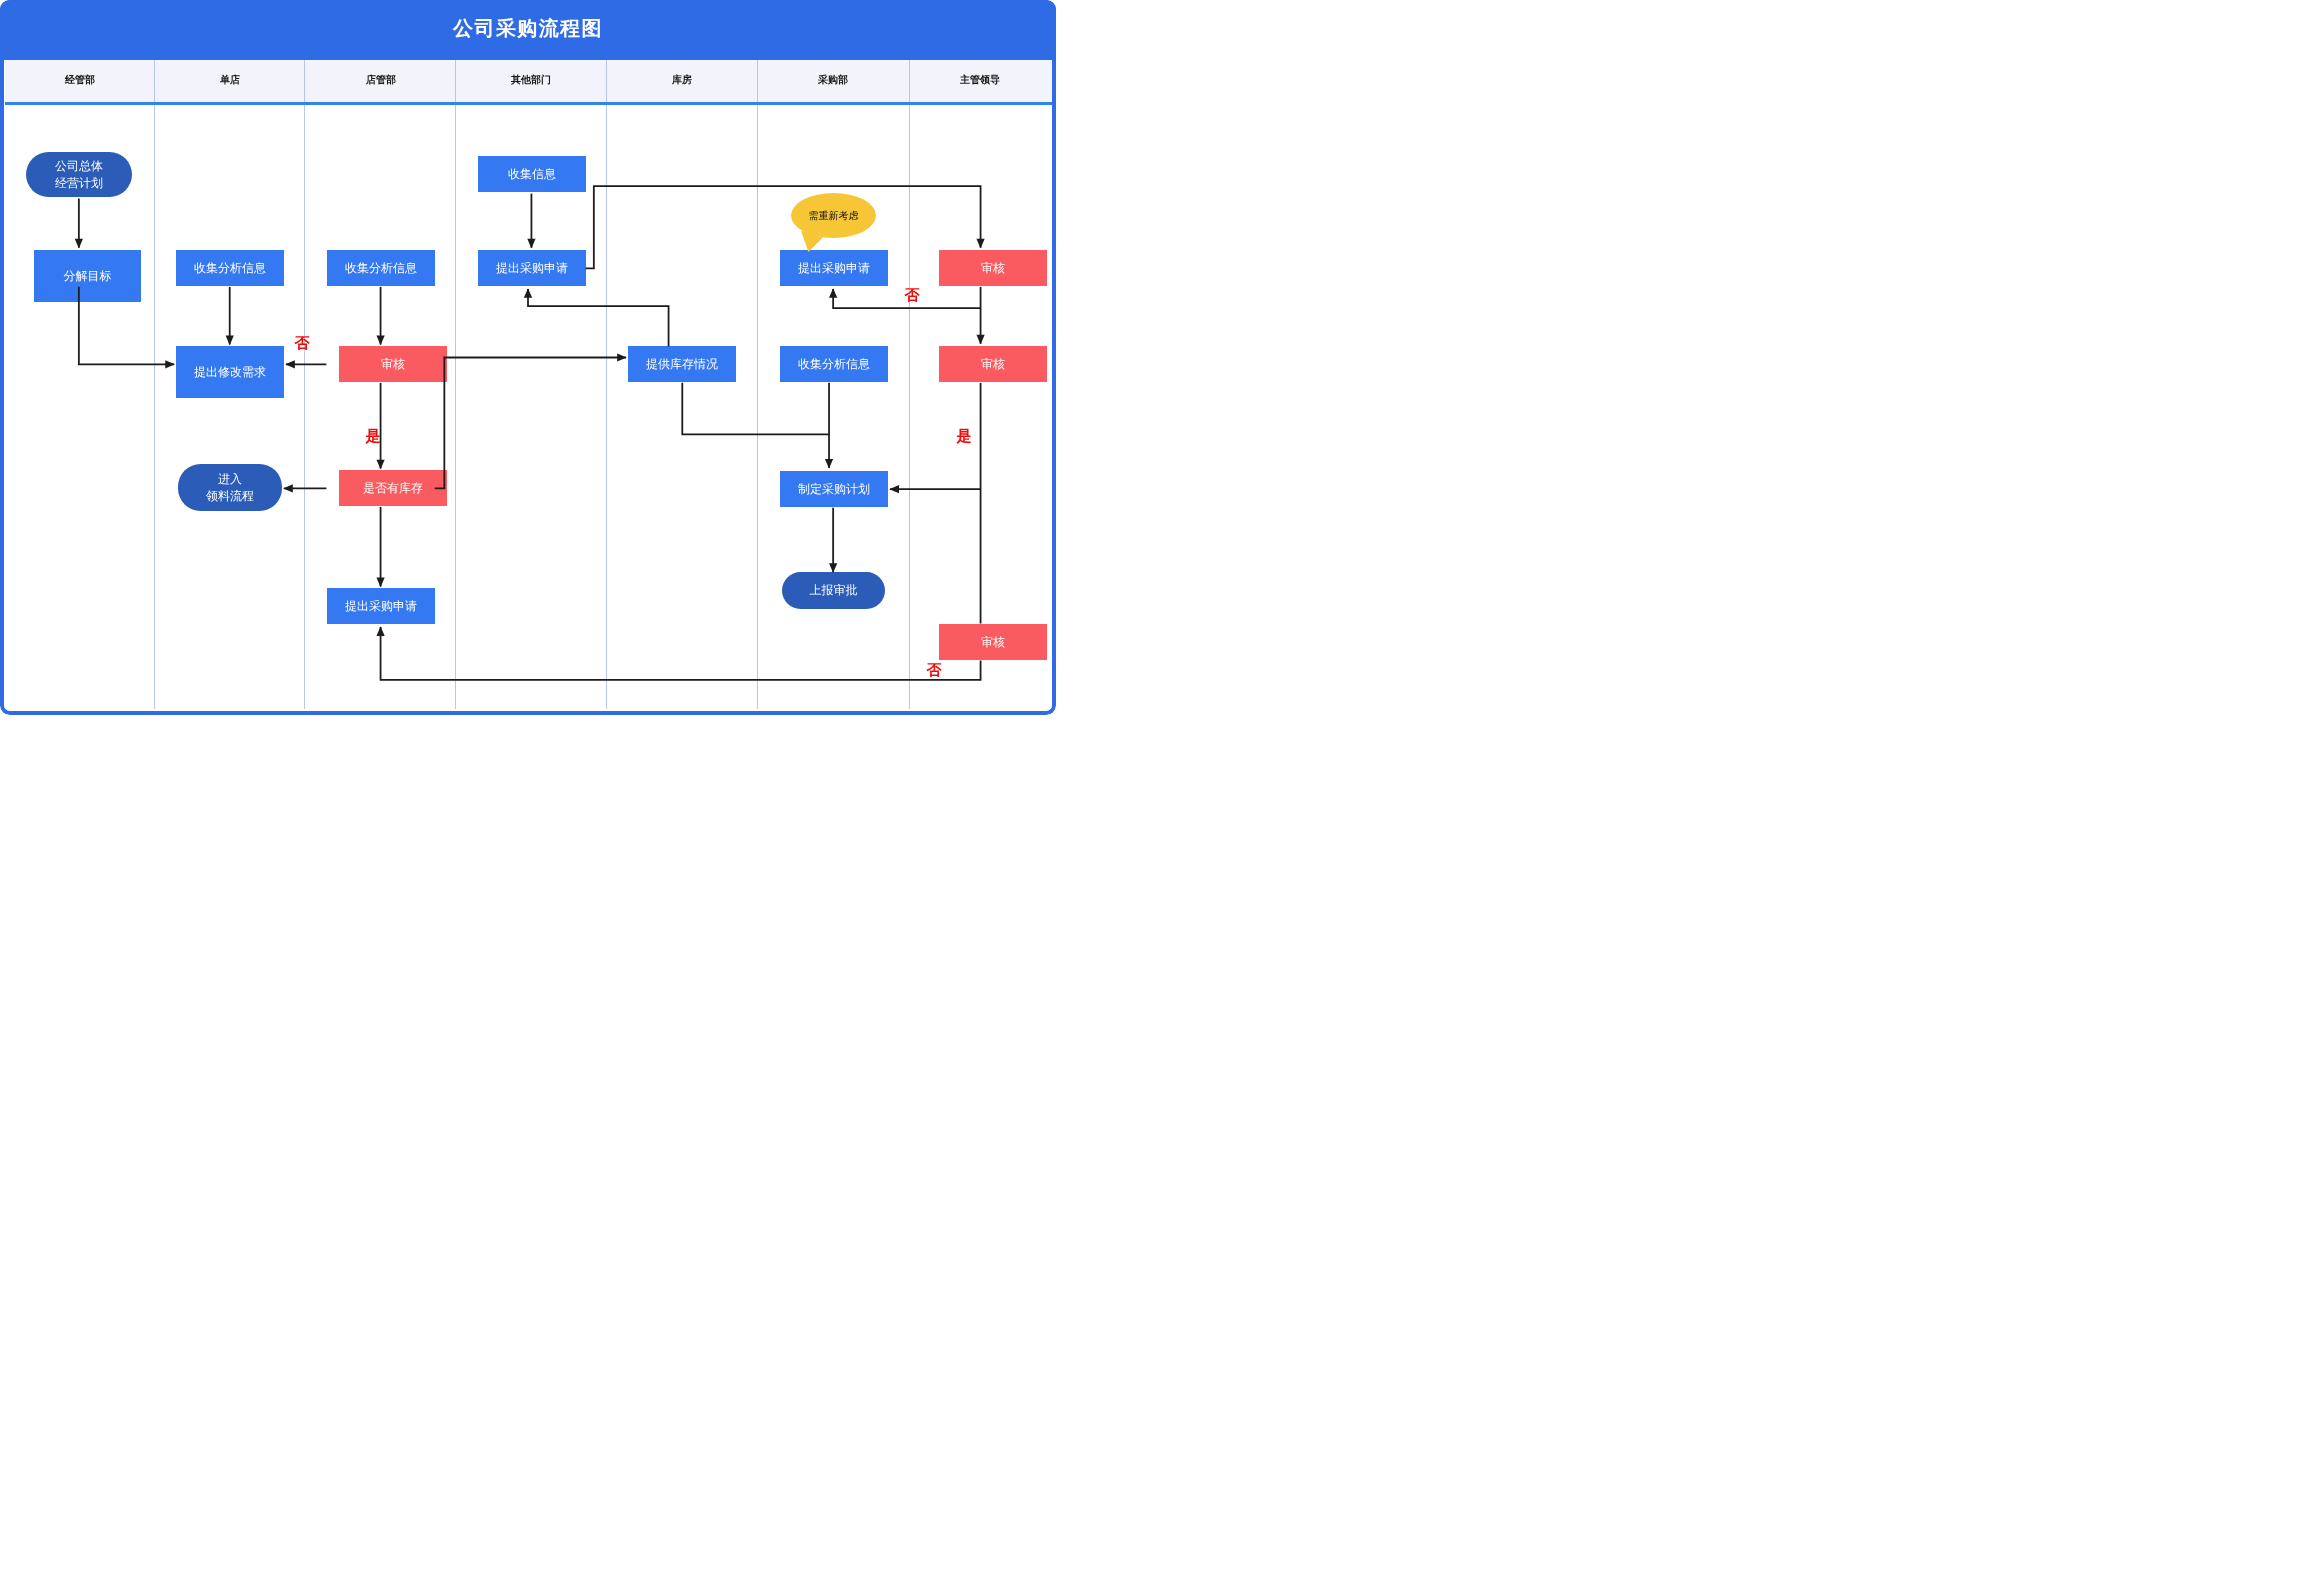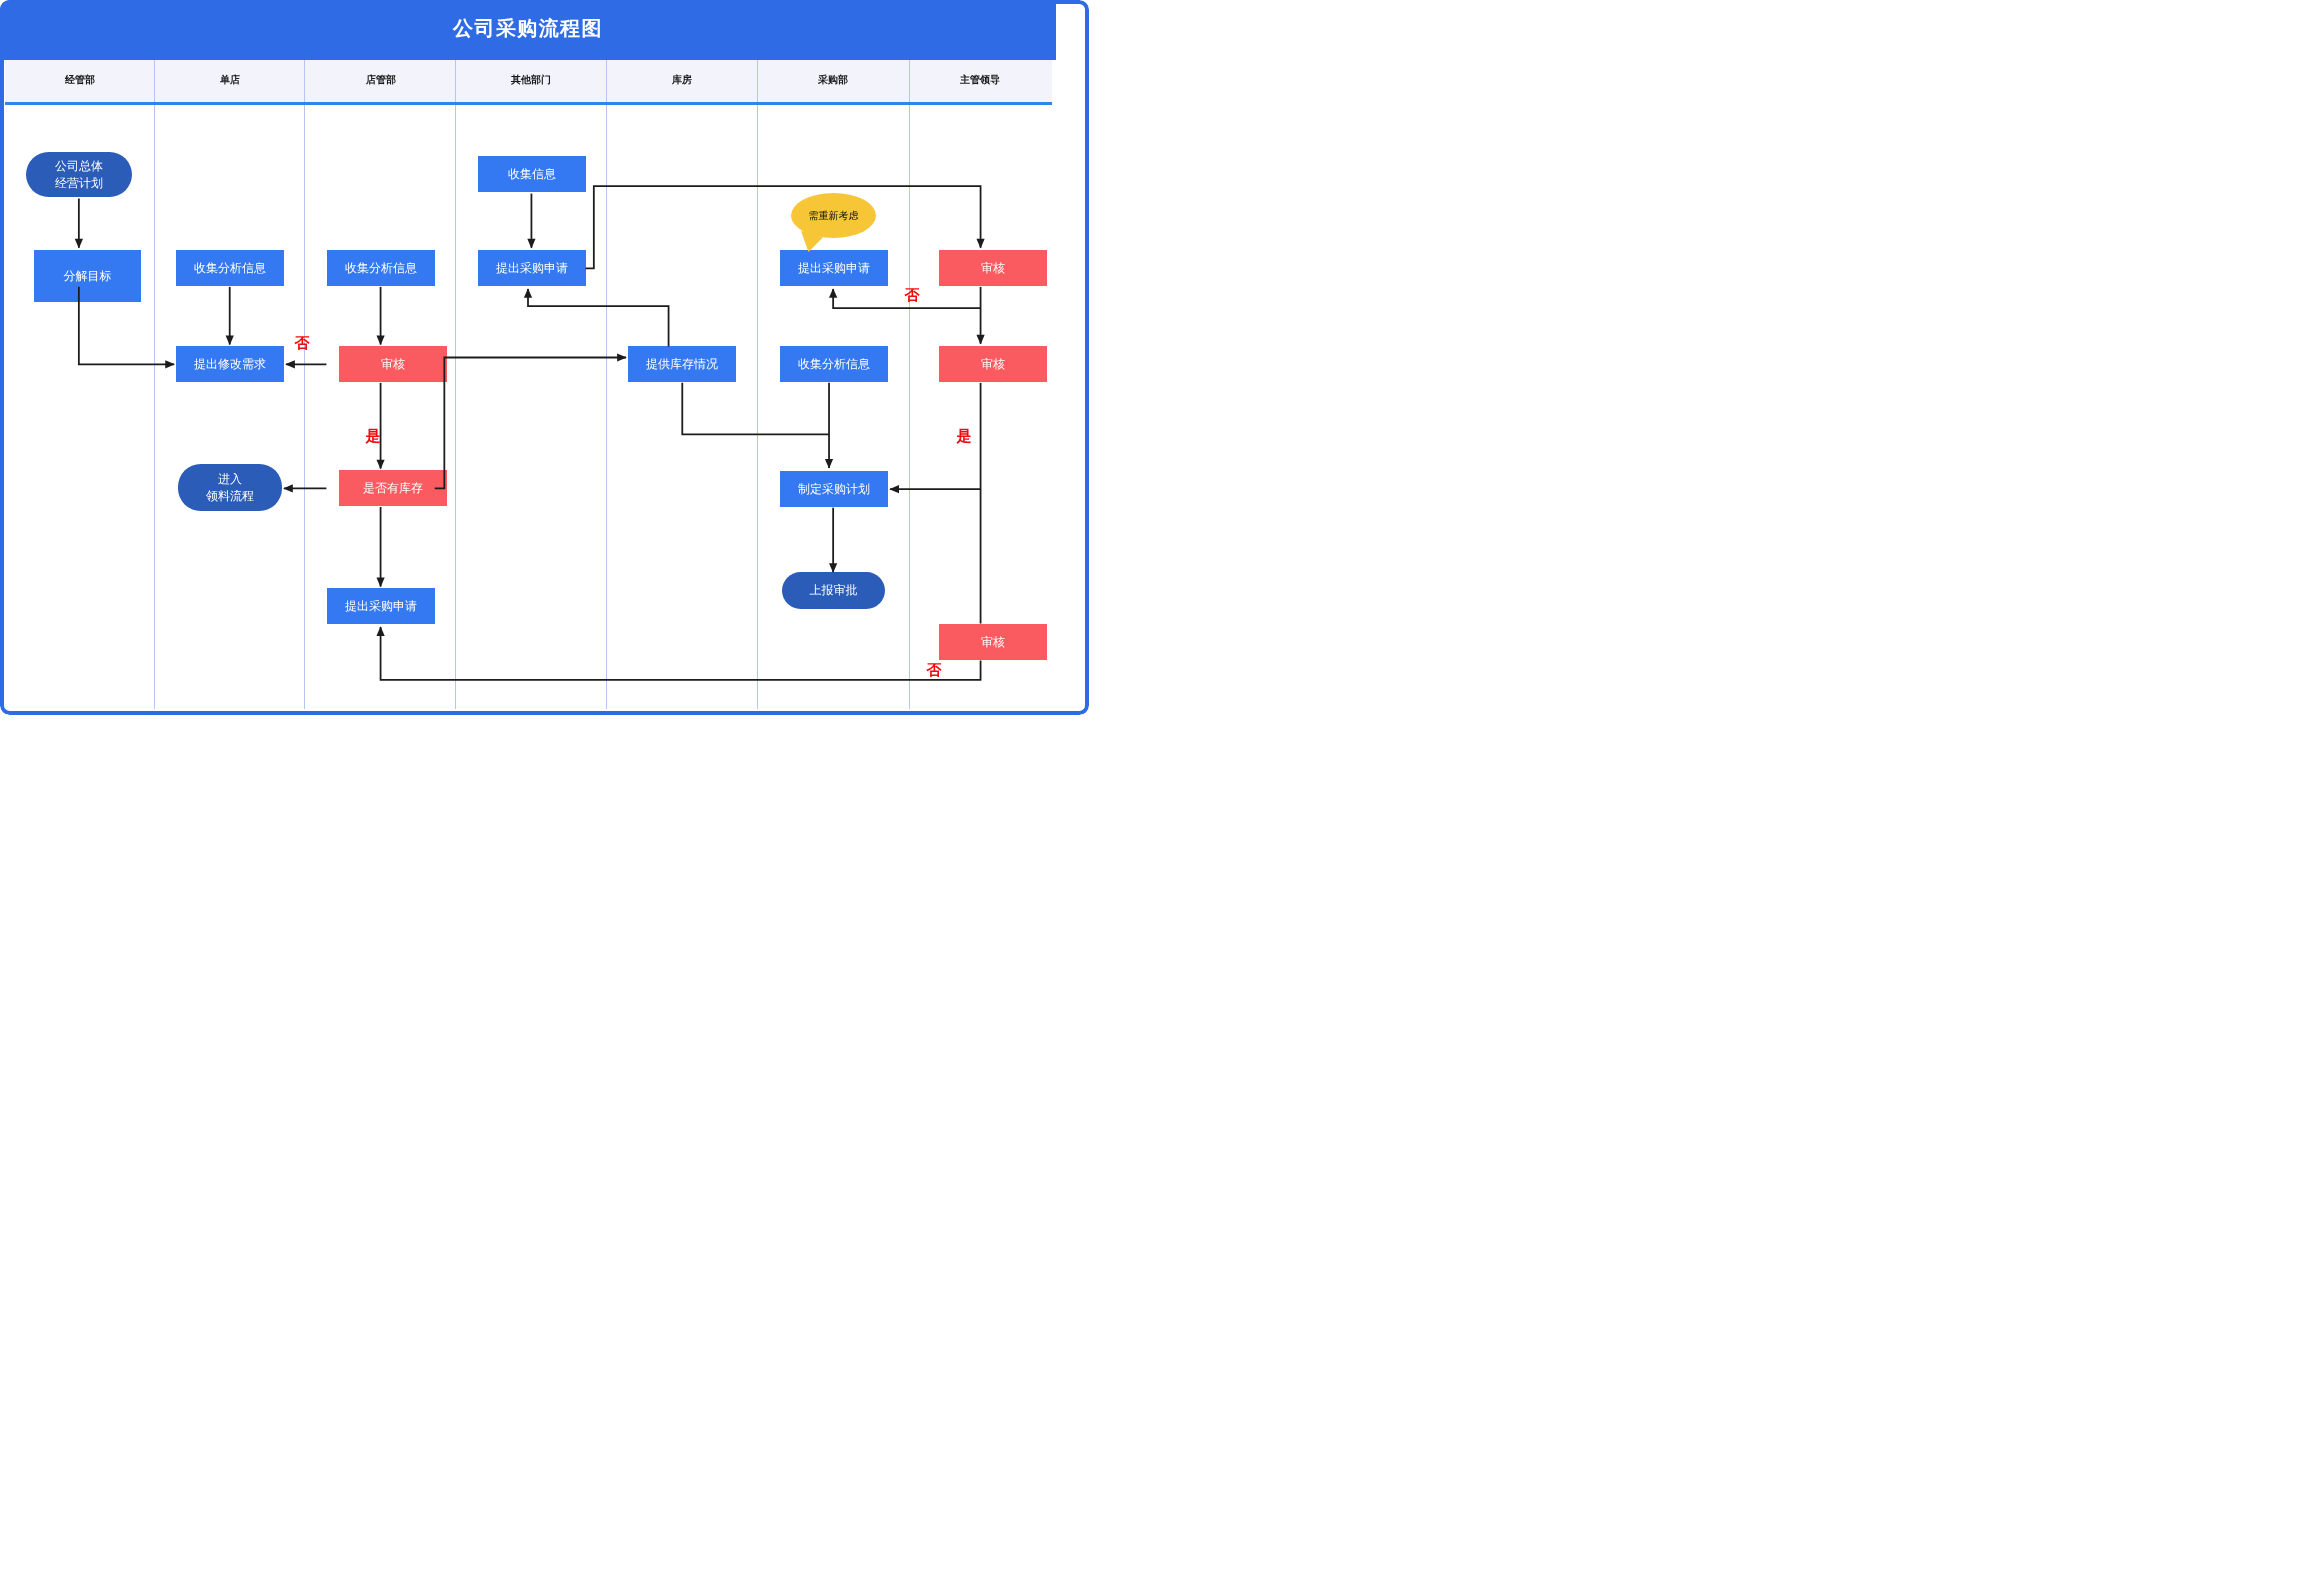--- a/index.html
+++ b/index.html
@@ -3,21 +3,20 @@
 <meta charset="utf-8">
 <style>
   html,body{margin:0;padding:0;background:#ffffff;}
   #canvas{
     position:relative;
     width:1056px;height:715px;
     background:#ffffff;
     border-radius:9.6px;
     overflow:hidden;
     font-family:"DejaVu Sans","Liberation Sans",sans-serif;
-    padding-left:33px;
   }
   .frame-border{
     position:absolute;inset:0;
     border:4.8px solid #2e6be4;
     border-radius:9.6px;
     pointer-events:none;
     z-index:50;
   }
   .title-bar{
     position:absolute;left:0;top:0;width:1056px;height:60px;
@@ -98,21 +97,21 @@
   <div class="lane-label" style="left:531px">其他部门</div>
   <div class="lane-label" style="left:682px">库房</div>
   <div class="lane-label" style="left:833px">采购部</div>
   <div class="lane-label" style="left:980px">主管领导</div>
 
   <div class="node terminal" style="left:26px;top:152px;width:106px;height:45px">公司总体
 经营计划</div>
   <div class="node proc" style="left:34px;top:250px;width:107px;height:52px">分解目标</div>
 
   <div class="node proc" style="left:176px;top:250px;width:108px;height:36px">收集分析信息</div>
-  <div class="node proc" style="left:176px;top:346px;width:108px;height:36px">提出修改需求</div>
+  <div class="node proc" style="left:176px;top:346px;width:108px;height:52px">提出修改需求</div>
   <div class="node terminal" style="left:178px;top:464px;width:104px;height:47px">进入
 领料流程</div>
 
   <div class="node proc" style="left:327px;top:250px;width:108px;height:36px">收集分析信息</div>
   <div class="node alert" style="left:327px;top:346px;width:108px;height:36px">审核</div>
   <div class="node alert" style="left:327px;top:470px;width:108px;height:36px">是否有库存</div>
   <div class="node proc" style="left:327px;top:588px;width:108px;height:36px">提出采购申请</div>
 
   <div class="node proc" style="left:478px;top:156px;width:108px;height:36px">收集信息</div>
   <div class="node proc" style="left:478px;top:250px;width:108px;height:36px">提出采购申请</div>

